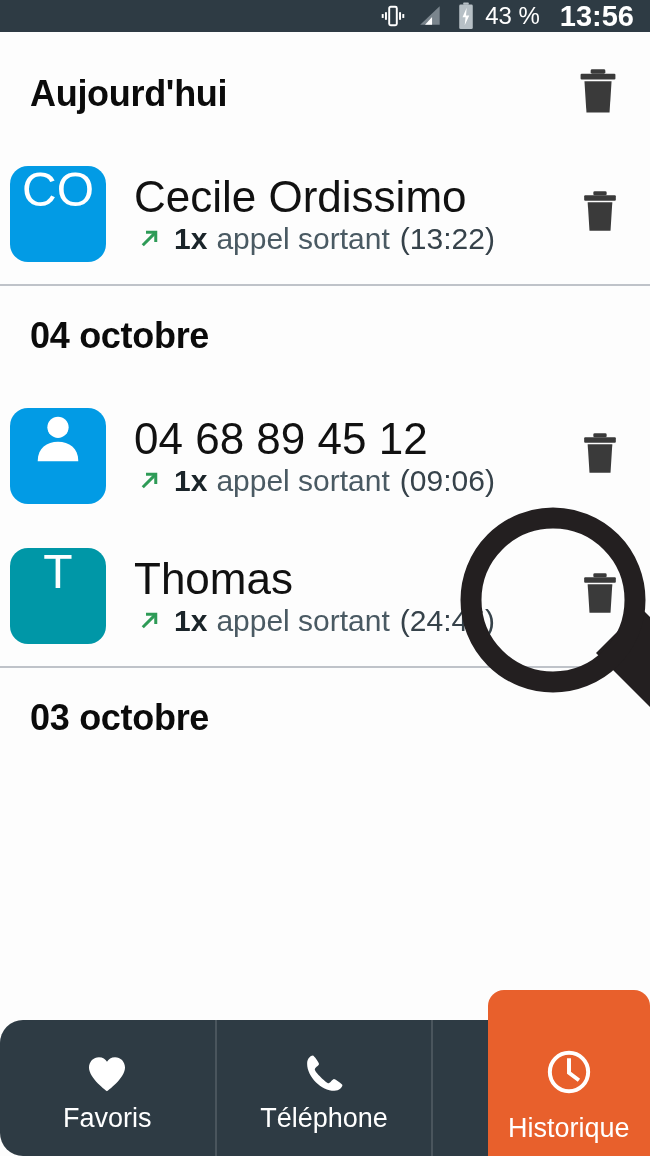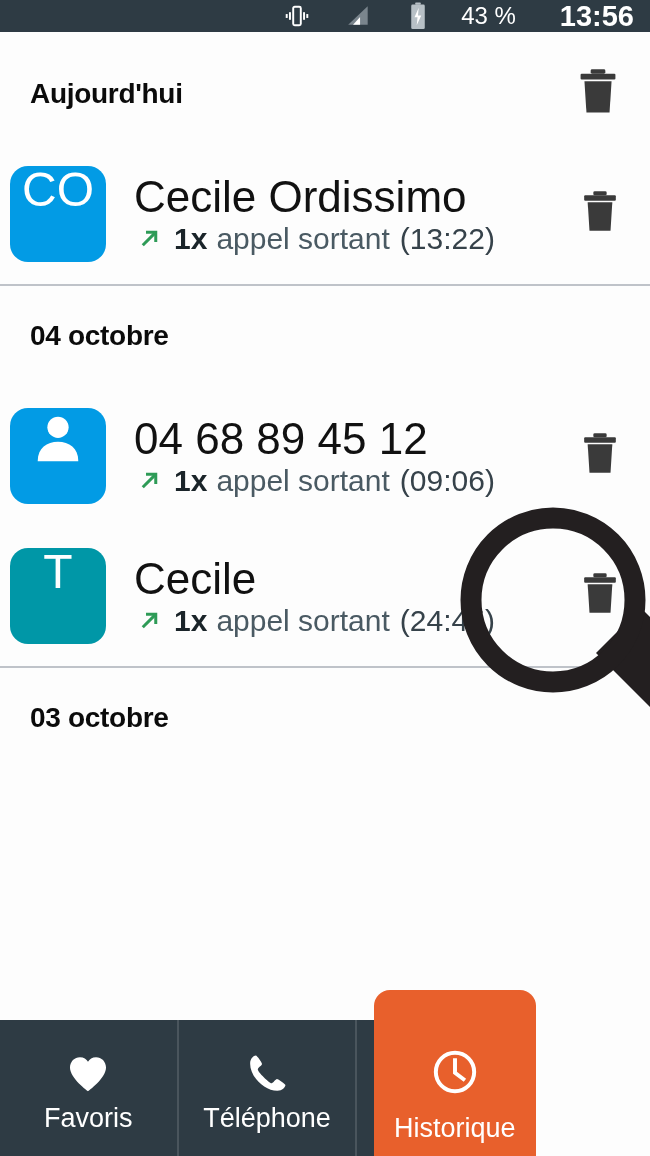--- a/index.html
+++ b/index.html
@@ -16,21 +16,20 @@
     overflow:hidden;
   }
 
   
   #statusbar {
     position:absolute; top:0; left:0;
     width:650px; height:32px;
     background:#2E3B44;
     display:flex; align-items:center; justify-content:flex-end;
     padding-right:16px;
-    gap:24px;
   }
   #statusbar .sb-icon { display:flex; align-items:center; margin-left:12px; }
   #sb-battery-pct {
     color:#ffffff; font-size:24px; margin-left:9px; letter-spacing:0px;
   }
   #sb-clock {
     color:#ffffff; font-size:29px; font-weight:bold; margin-left:20px;
     letter-spacing:0px;
   }
 
@@ -41,21 +40,21 @@
     background:#FDFDFD;
   }
 
   .date-header {
     position:relative;
     height:100px;
     display:flex; align-items:center;
     padding:0 30px;
   }
   .date-header .dh-text {
-    font-size:28px; font-weight:bold; color:#0B0B0B;
+    font-size:36px; font-weight:bold; color:#0B0B0B;
     letter-spacing:-0.3px;
   }
   .date-header .dh-trash {
     position:absolute; right:30px; top:50%;
     transform:translateY(-50%);
   }
 
   .call-row {
     position:relative;
     height:140px;
@@ -102,23 +101,24 @@
   #magnifier {
     position:absolute;
     left:0; top:0;
     width:650px; height:1156px;
     pointer-events:none;
   }
 
   
   #navbar {
     position:absolute; left:0; bottom:0;
-    width:536px; height:136px;
+    width:650px; height:136px;
     background:#2E3B44;
     display:flex;
+    border-radius:23px;
   }
   .nav-item {
     position:relative;
     flex:1 1 0;
     display:flex; flex-direction:column;
     align-items:center; justify-content:center;
     color:#ffffff;
     border-right:2px solid #4A555D;
   }
   .nav-item:last-child { border-right:none; }
@@ -249,21 +249,21 @@
           <path d="M4.6 7.2 L19.4 7.2 L18.3 24.2 L5.7 24.2 Z" fill="#3A3A3A"></path>
         </svg>
       </span>
     </div>
 
     <div class="call-row">
       <div class="avatar" style="background:#0097A7;">
         <span class="initials">T</span>
       </div>
       <div class="row-body">
-        <div class="row-title">Cecile</div>
+        <div class="row-title">Thomas</div>
         <div class="row-sub">
           <span class="arrow">
             <svg width="30" height="30" viewBox="0 0 24 24">
               <path d="M7 17 L16.5 7.5" stroke="#2E9B57" stroke-width="2.4" fill="none"></path>
               <path d="M9.6 6.6 L17.4 6.6 L17.4 14.4" stroke="#2E9B57" stroke-width="2.4" fill="none"></path>
             </svg>
           </span>
           <span class="count">1x</span>
           <span class="desc">appel sortant</span>
           <span class="dur">(24:45)</span>

